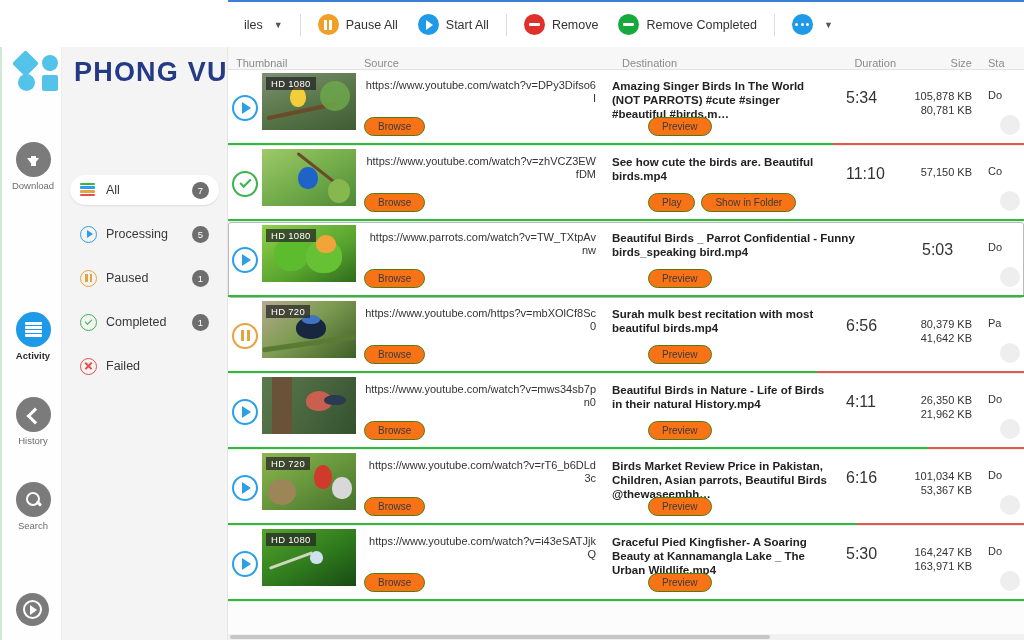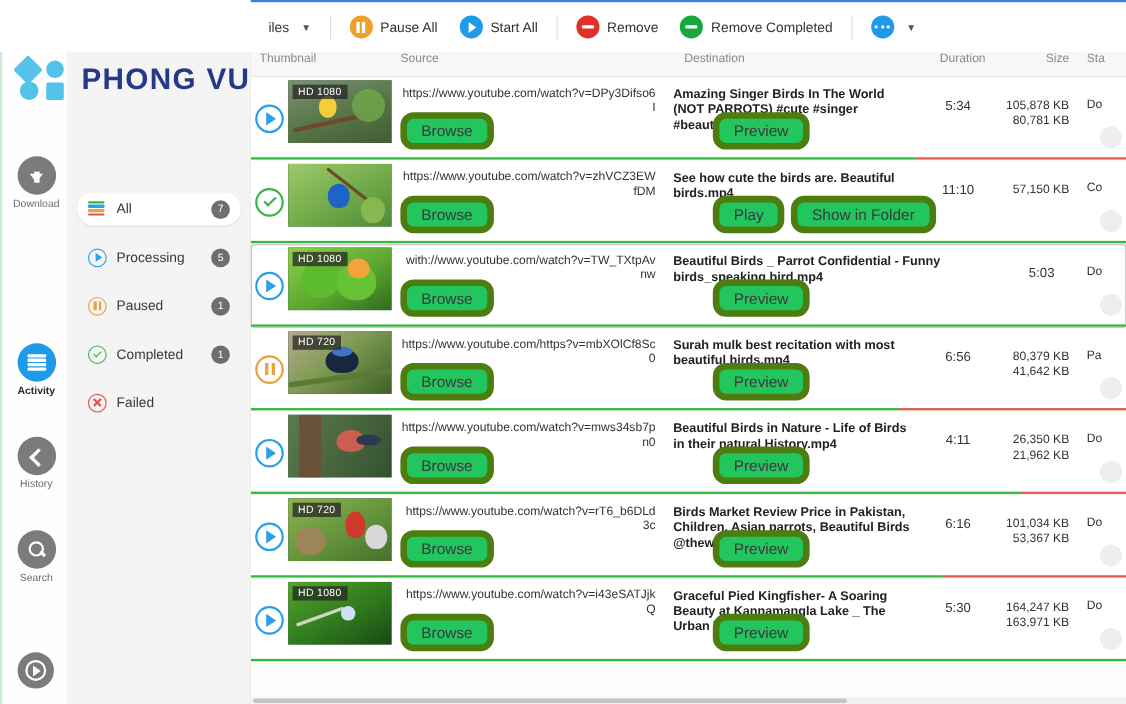--- a/index.html
+++ b/index.html
@@ -142,21 +142,21 @@
   .ring .xx::before,.ring .xx::after { content:""; position:absolute; left:0; top:3.5px; width:9px; height:1.8px; background:#e2504b; }
   .ring .xx::before { transform: rotate(45deg); }
   .ring .xx::after { transform: rotate(-45deg); }
 
   
   .table-wrap {
     position: absolute; left: 228px; top: 47px; width: 796px; height: 593px;
     background: #fcfcfc; overflow: hidden;
   }
   .thead {
-    display: flex; height: 23px; align-items: flex-start;
+    display: flex; height: 23px; align-items: flex-end;
     background: #f7f7f7; border-bottom: 1px solid #e3e3e3;
     font-size: 11px; color: #8a8a8a;
   }
   .th { padding: 0 8px; white-space: nowrap; overflow: hidden; }
   .c-thumb { width: 128px; }
   .c-src   { width: 258px; }
   .c-dest  { flex: 1; }
   .c-dur   { width: 66px; text-align: right; }
   .c-size  { width: 76px; text-align: right; }
   .c-stat  { width: 44px; }
@@ -183,26 +183,26 @@
     position: relative; width: 94px; height: 57px; margin: 3px 0 0 0; flex: 0 0 auto;
     overflow: hidden; background: #2f5a2c;
   }
   .thumb-badge {
     position: absolute; left: 4px; top: 4px; background: rgba(35,35,35,.72);
     color: #fff; font-size: 9.5px; padding: 1px 5px; letter-spacing: .3px;
   }
   .cell { padding: 9px 8px 0 8px; position: relative; }
   .src-url { font-size: 11px; color: #333; word-break: break-all; line-height: 13px; text-align: right; }
   .dest-title { font-size: 11.5px; font-weight: bold; color: #222; line-height: 14px; }
-  .dur { font-size: 12px; color: #333; text-align: center; padding-top: 10px; }
+  .dur { font-size: 16px; color: #333; text-align: left; padding-top: 10px; }
   .size { font-size: 11px; color: #333; text-align: right; padding-top: 10px; line-height: 14px; }
   .stat { font-size: 11px; color: #333; padding-top: 10px; overflow: hidden; white-space: nowrap; }
   .pill {
-    display: inline-block; background: #22c55e; border: 6px solid #4d7c0f;
-    border-radius: 12px; font-size: 14px; color: #3a3a3a; padding: 3px 13px;
+    display: inline-block; background: #f97316; border: 1px solid #4d7c0f;
+    border-radius: 12px; font-size: 10px; color: #3a3a3a; padding: 3px 13px;
     cursor: pointer; white-space: nowrap;
   }
   .btn-row { position: absolute; left: 8px; bottom: 9px; display: flex; gap: 6px; }
   .progress {
     position: absolute; left: 0; bottom: 0; height: 2.5px; width: 100%;
     background: #e8e8e8;
   }
   .progress .done { position: absolute; left:0; top:0; height: 100%; background: #2fbb3a; }
   .progress .rest { position: absolute; top:0; height: 100%; background: #e2594d; }
   .stat-col-circle {
@@ -482,21 +482,21 @@
             </span>
           </div>
           <div class="thumb">
             <div class="art" style="background:linear-gradient(150deg,#8fd14c 0%,#57a32d 60%,#2f6b1d 100%)"></div>
             <div class="bird" style="left:12px;top:12px;width:34px;height:34px;background:#5dbb2e"></div>
             <div class="bird" style="left:44px;top:14px;width:36px;height:34px;background:#66c234"></div>
             <div class="bird" style="left:54px;top:10px;width:20px;height:18px;background:#f2a33a"></div>
             <div class="thumb-badge">HD 1080</div>
           </div>
           <div class="cell c-src" style="width:248px">
-            <div class="src-url">with://www.youtube.com/watch?v=TW_TXtpAvnw</div>
+            <div class="src-url">https://www.parrots.com/watch?v=TW_TXtpAvnw</div>
             <div class="btn-row">
               <span class="pill">Browse</span>
             </div>
           </div>
           <div class="cell c-dest">
             <div class="dest-title">Beautiful Birds _ Parrot Confidential - Funny birds_speaking bird.mp4</div>
             <div class="btn-row" style="left:44px">
               <span class="pill">Preview</span>
             </div>
           </div>

